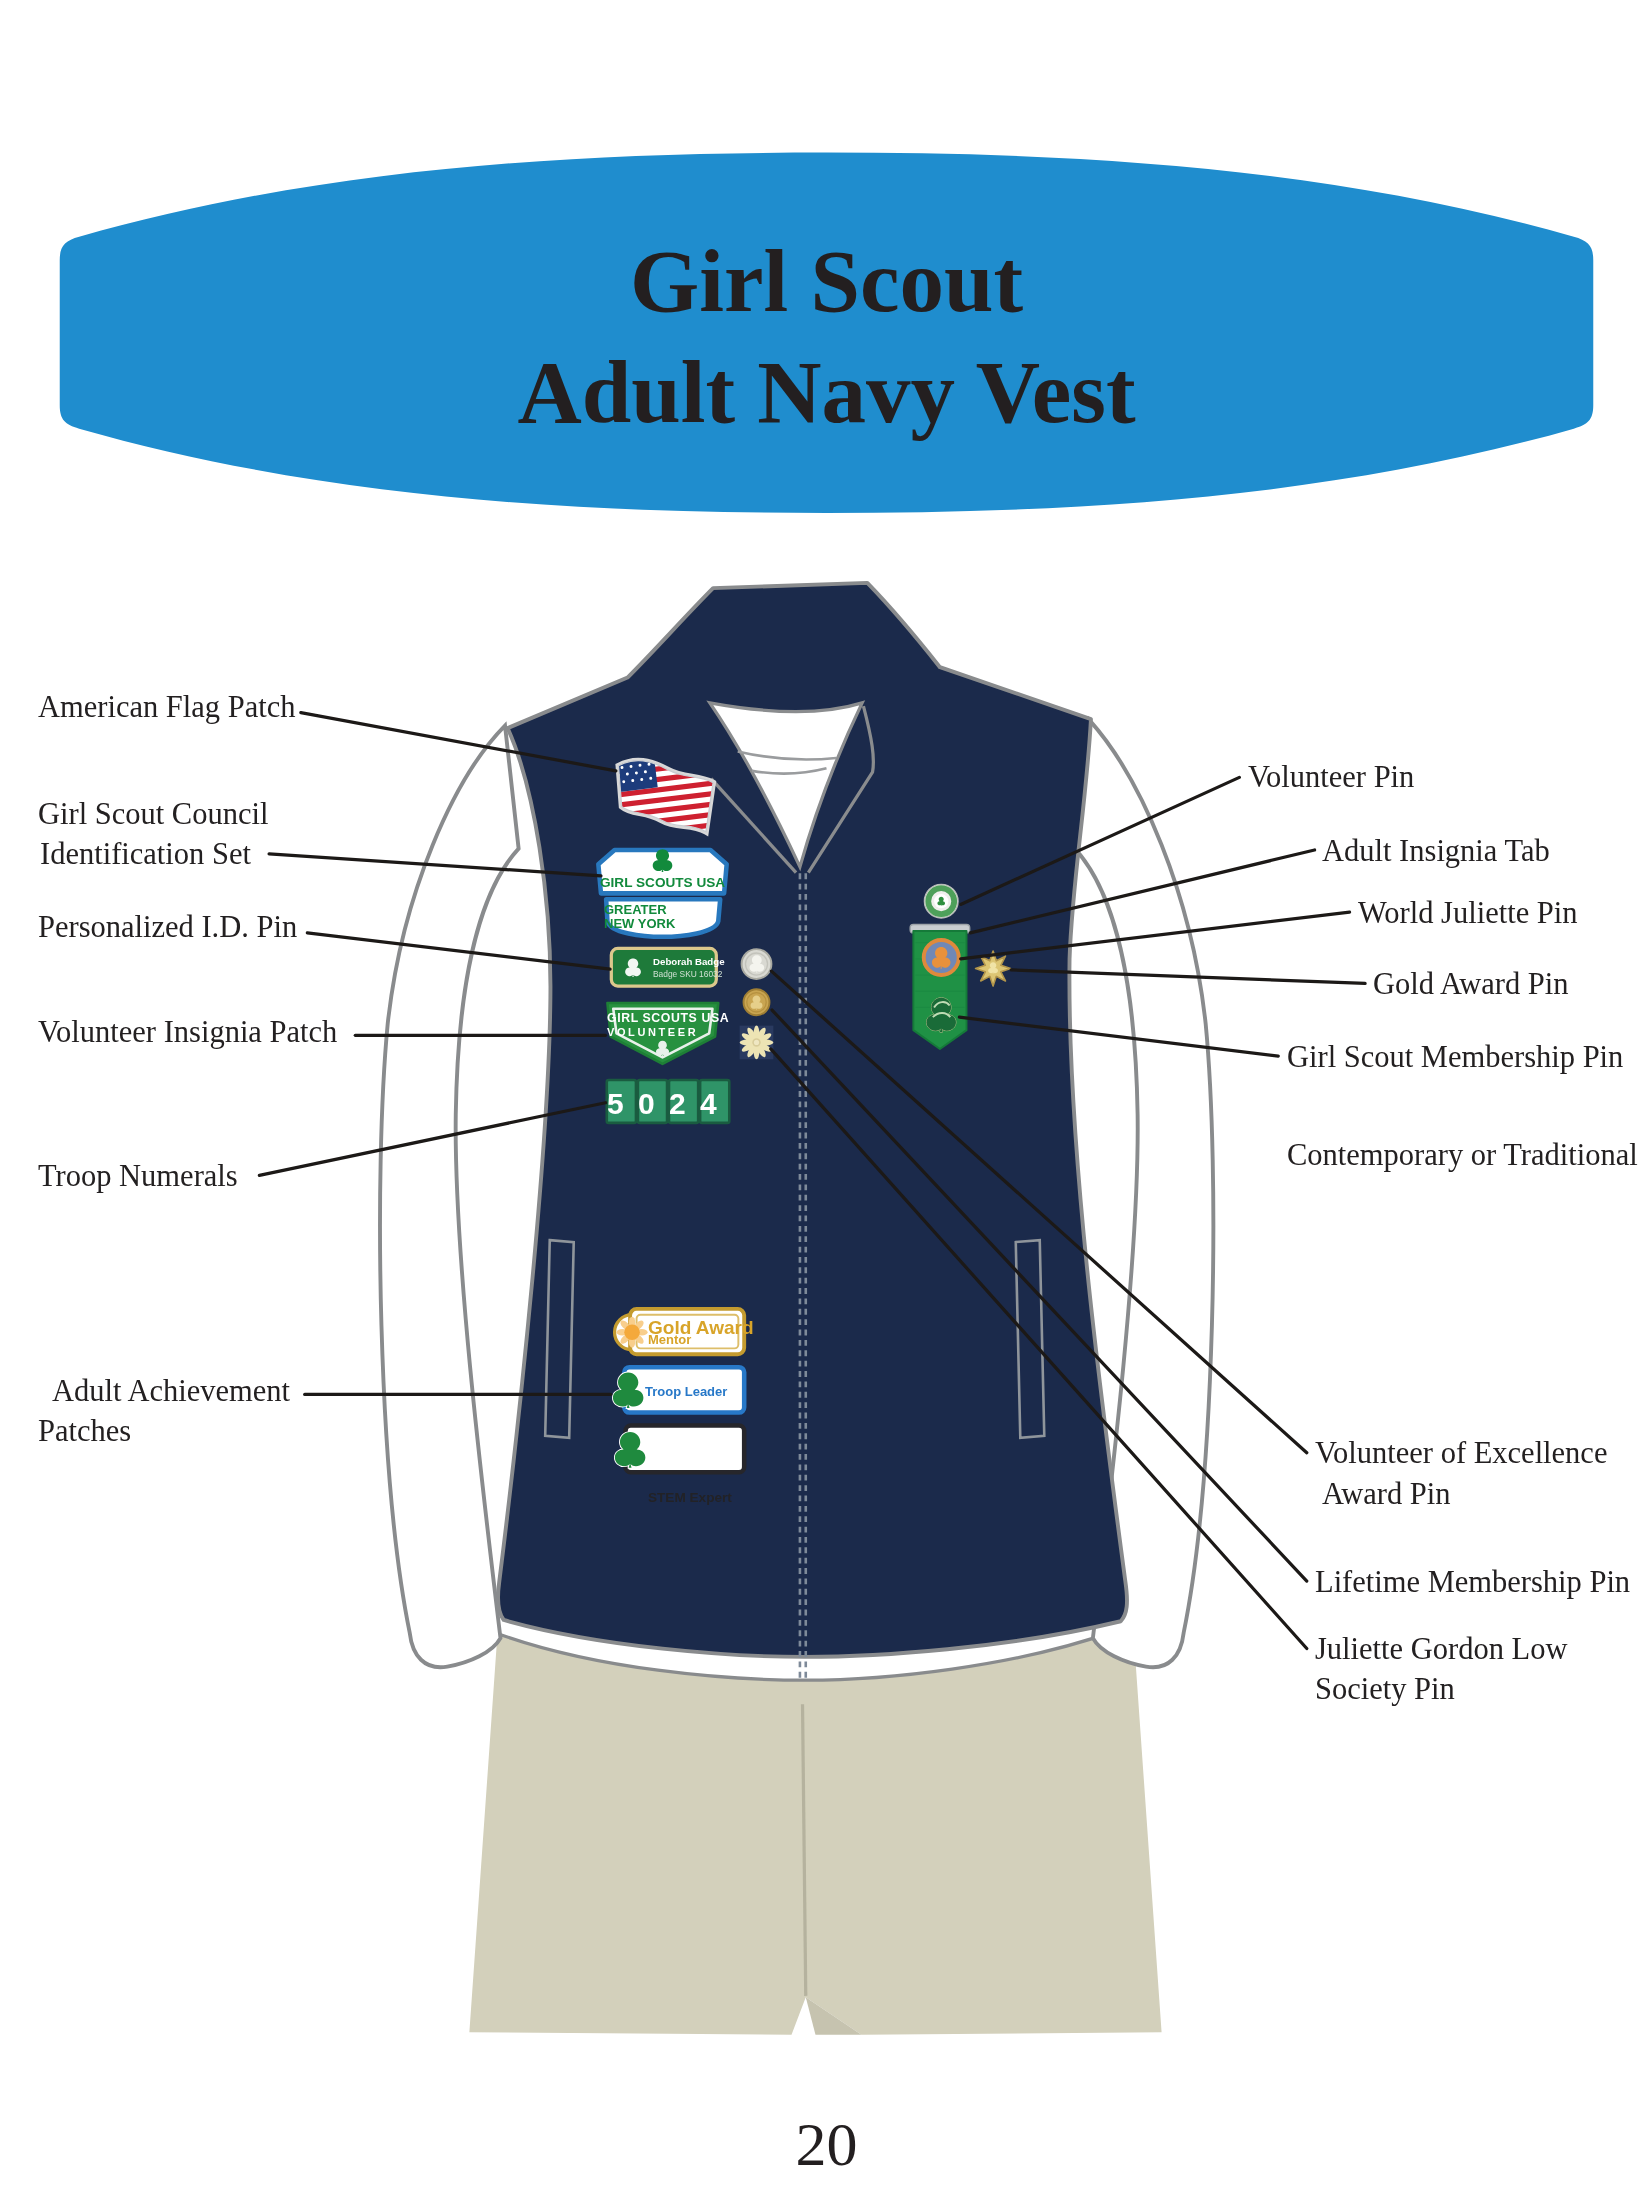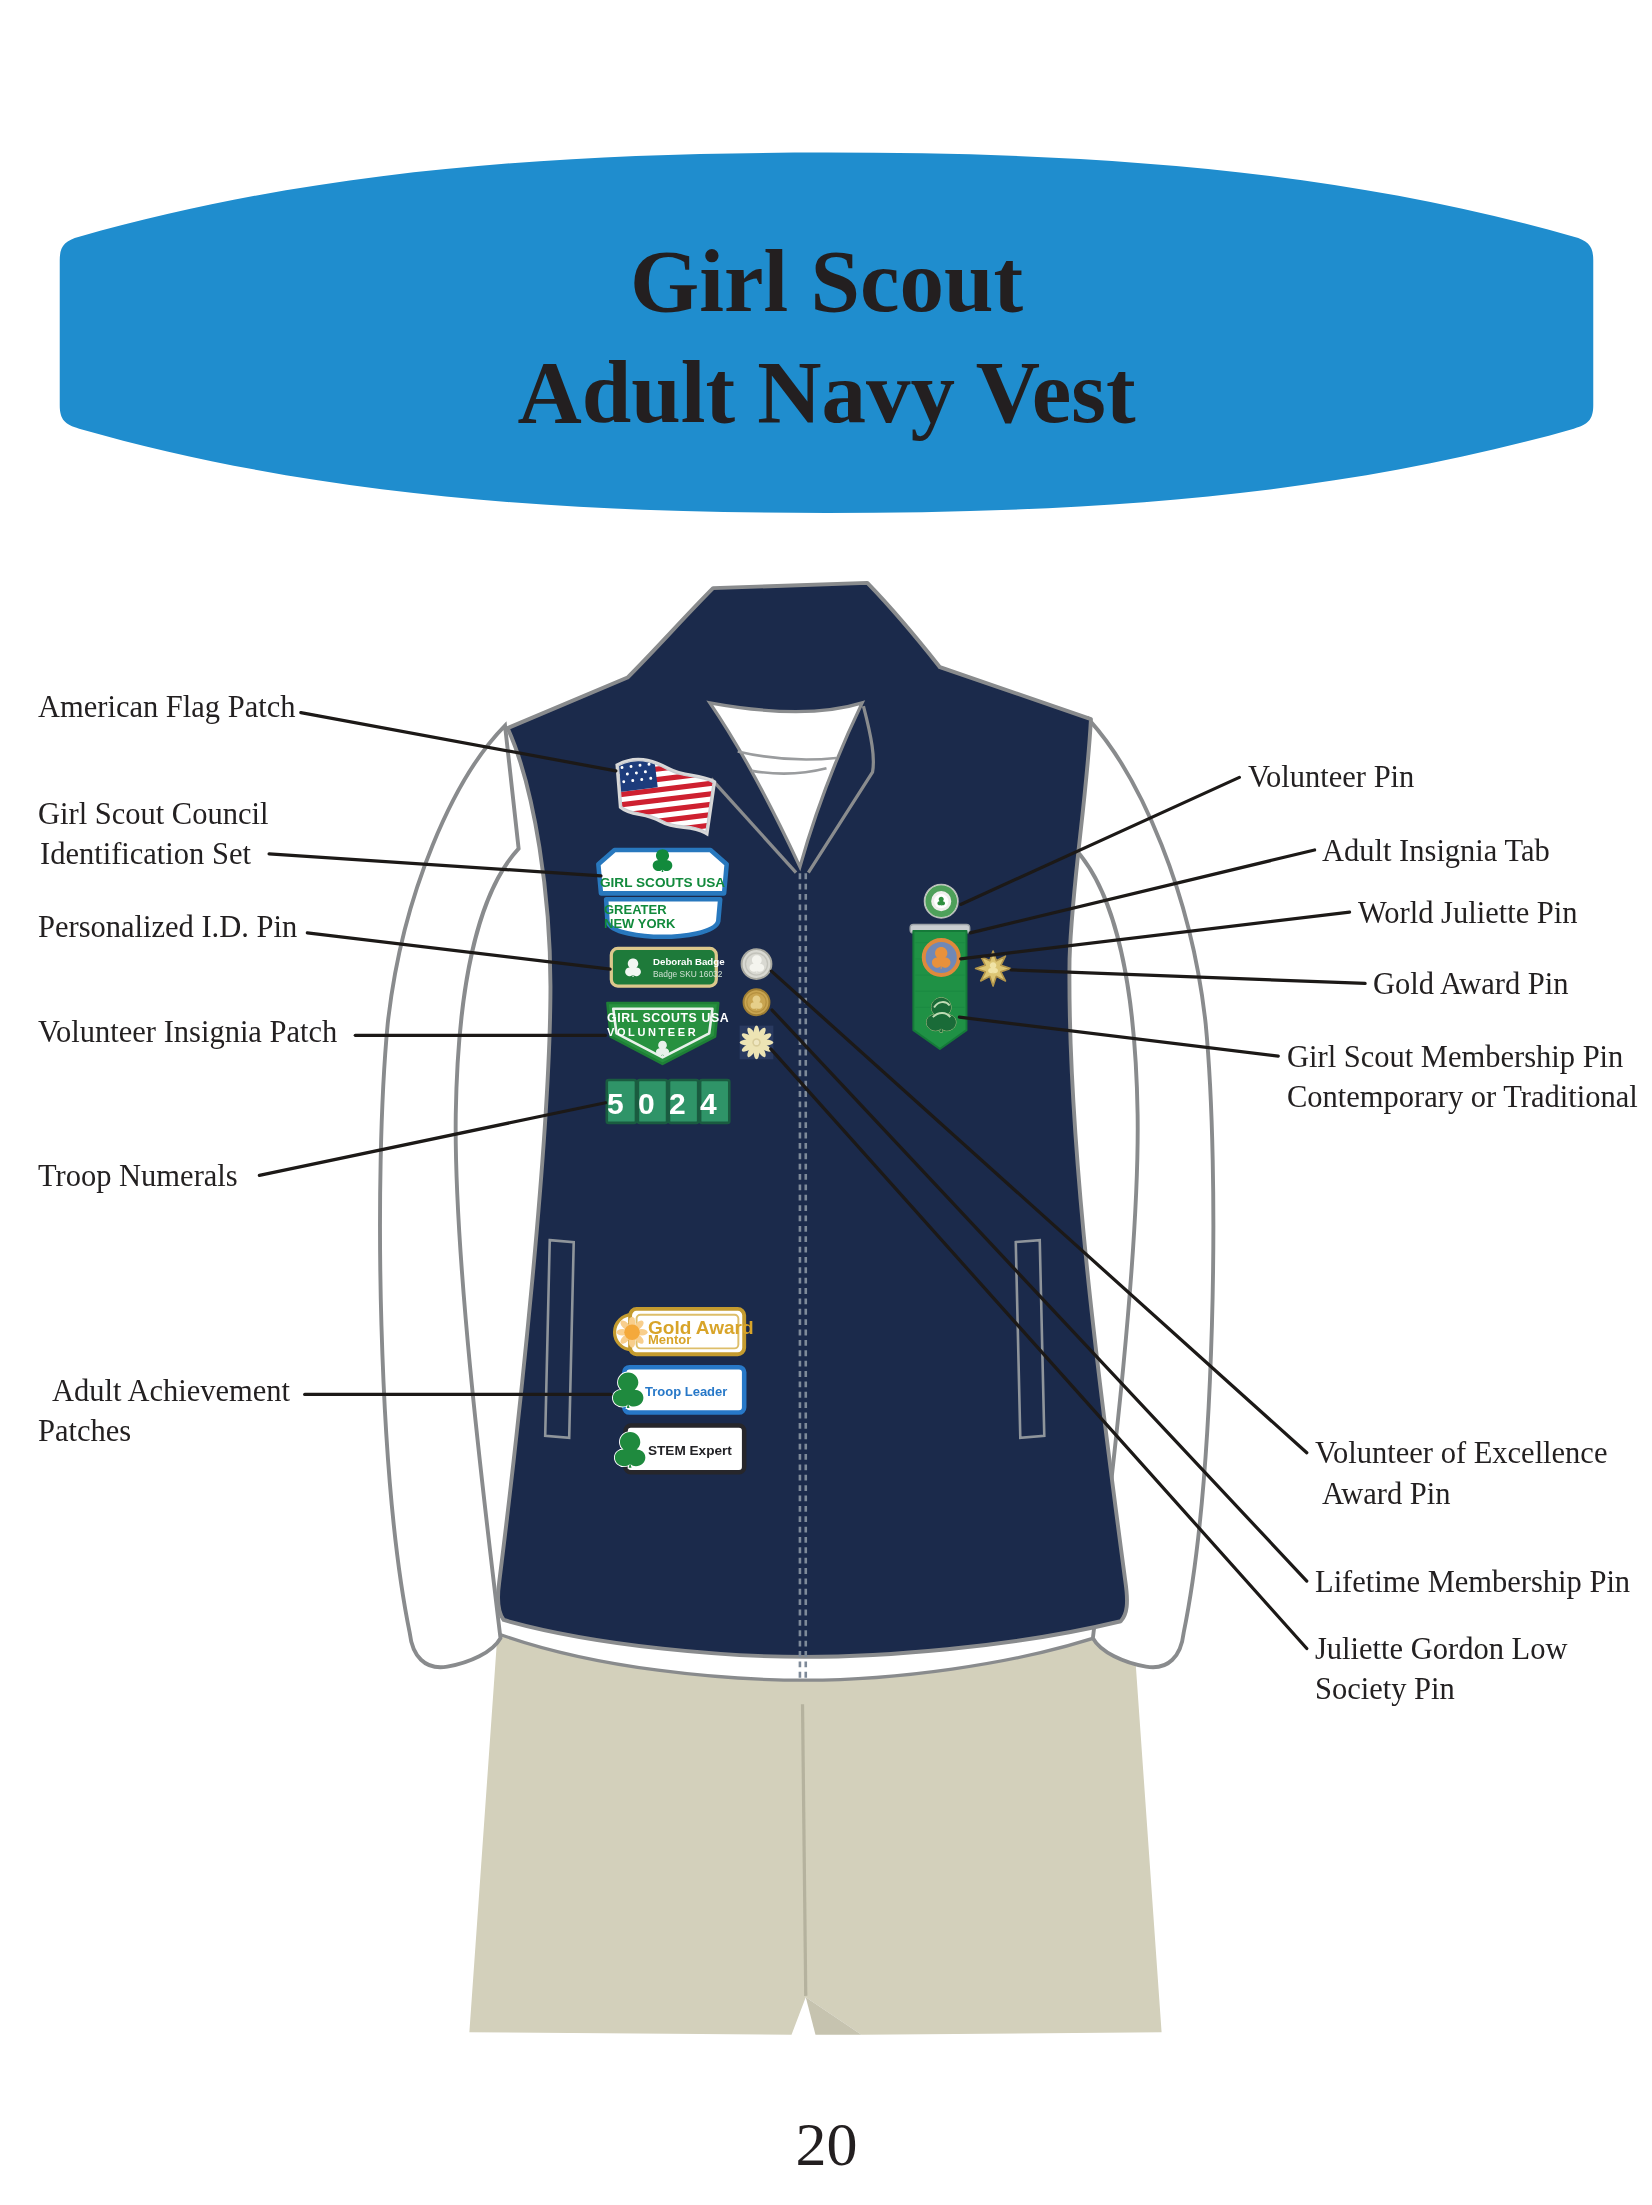--- a/index.html
+++ b/index.html
@@ -257,38 +257,38 @@
   <div class="lbl" style="left:38px;top:984px">Volunteer Insignia Patch</div>
   <div class="lbl" style="left:38px;top:1128px">Troop Numerals</div>
   <div class="lbl" style="left:52px;top:1343px">Adult Achievement</div>
   <div class="lbl" style="left:38px;top:1383px">Patches</div>
 
   <div class="lbl" style="left:1248px;top:729px">Volunteer Pin</div>
   <div class="lbl" style="left:1322px;top:803px">Adult Insignia Tab</div>
   <div class="lbl" style="left:1358px;top:865px">World Juliette Pin</div>
   <div class="lbl" style="left:1373px;top:936px">Gold Award Pin</div>
   <div class="lbl" style="left:1287px;top:1009px">Girl Scout Membership Pin</div>
-  <div class="lbl" style="left:1287px;top:1049px">Contemporary or Traditional</div>
+  <div class="lbl" style="left:1287px;top:1107px">Contemporary or Traditional</div>
   <div class="lbl" style="left:1315px;top:1405px">Volunteer of Excellence</div>
   <div class="lbl" style="left:1322px;top:1446px">Award Pin</div>
   <div class="lbl" style="left:1315px;top:1534px">Lifetime Membership Pin</div>
   <div class="lbl" style="left:1315px;top:1601px">Juliette Gordon Low</div>
   <div class="lbl" style="left:1315px;top:1641px">Society Pin</div>
 
   <div class="ptx" style="left:600px;top:843px;width:127px;font-size:13.6px;color:#128A3C">GIRL SCOUTS USA</div>
   <div class="ptx" style="left:604px;top:870px;width:119px;font-size:13px;color:#128A3C">GREATER</div>
   <div class="ptx" style="left:604px;top:884px;width:119px;font-size:13px;color:#128A3C">NEW YORK</div>
   <div class="ptx" style="left:653px;top:924px;font-size:9.7px;color:#FFFFFF;text-align:left">Deborah Badge</div>
   <div class="ptx" style="left:653px;top:937px;font-size:8.4px;color:#CFE0D2;text-align:left;font-weight:400">Badge SKU 16032</div>
   <div class="ptx" style="left:607px;top:979px;width:111px;font-size:12.3px;color:#FFFFFF;letter-spacing:0.6px">GIRL SCOUTS USA</div>
   <div class="ptx" style="left:607px;top:994px;width:111px;font-size:11px;color:#FFFFFF;letter-spacing:2.6px">VOLUNTEER</div>
   <div class="ptx" style="left:607px;top:1055px;width:29px;font-size:30px;color:#FFFFFF">5</div>
   <div class="ptx" style="left:638px;top:1055px;width:29px;font-size:30px;color:#FFFFFF">0</div>
   <div class="ptx" style="left:669px;top:1055px;width:29px;font-size:30px;color:#FFFFFF">2</div>
   <div class="ptx" style="left:700px;top:1055px;width:29px;font-size:30px;color:#FFFFFF">4</div>
   <div class="ptx" style="left:648px;top:1285px;width:95px;font-size:19px;color:#D8A429">Gold Award</div>
   <div class="ptx" style="left:648px;top:1300px;width:95px;font-size:13px;color:#D8A429">Mentor</div>
   <div class="ptx" style="left:645px;top:1352px;width:97px;font-size:13px;color:#2778C8">Troop Leader</div>
-  <div class="ptx" style="left:648px;top:1411px;width:95px;font-size:13.6px;color:#222226">STEM Expert</div>
+  <div class="ptx" style="left:648px;top:1458px;width:95px;font-size:13.6px;color:#222226">STEM Expert</div>
 
   <div class="pagenum">20</div>
 </div>
 
 
 </body></html>

